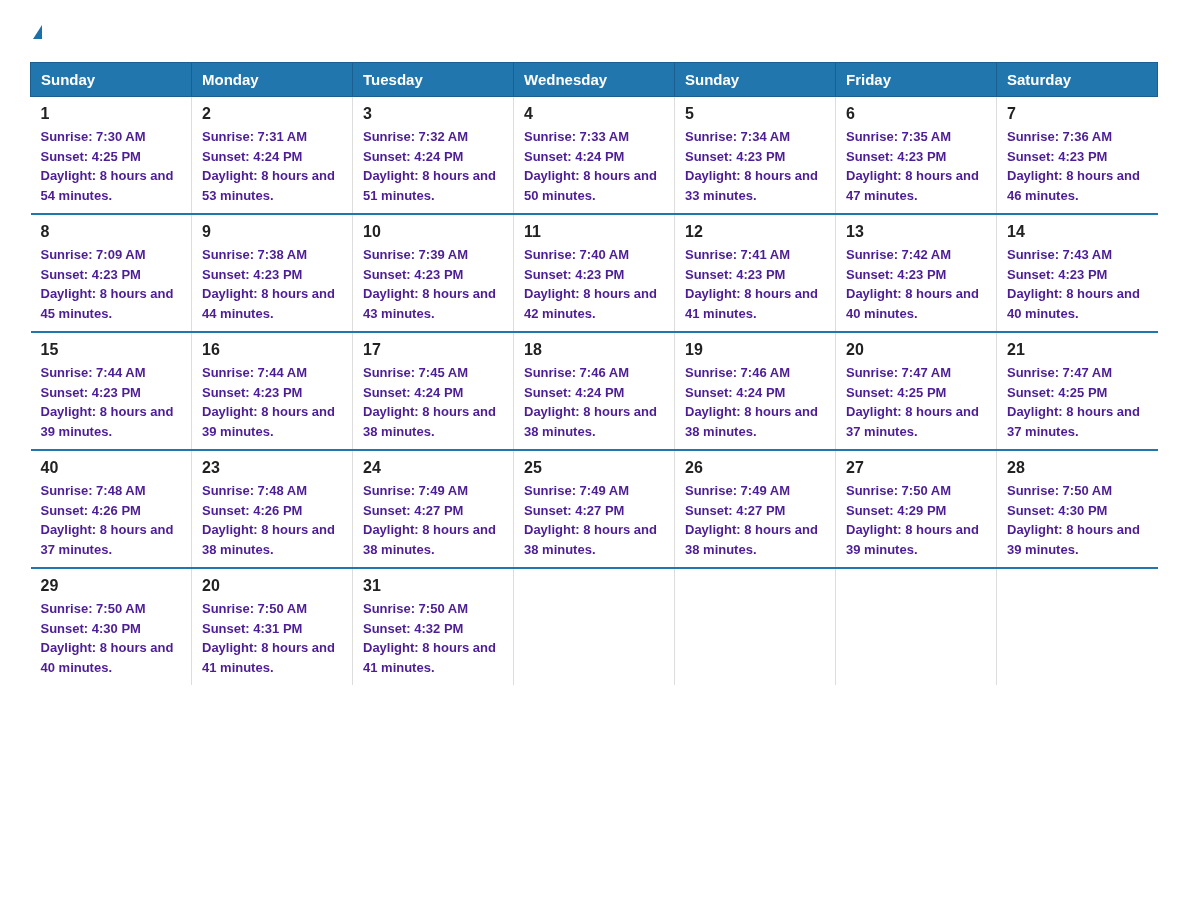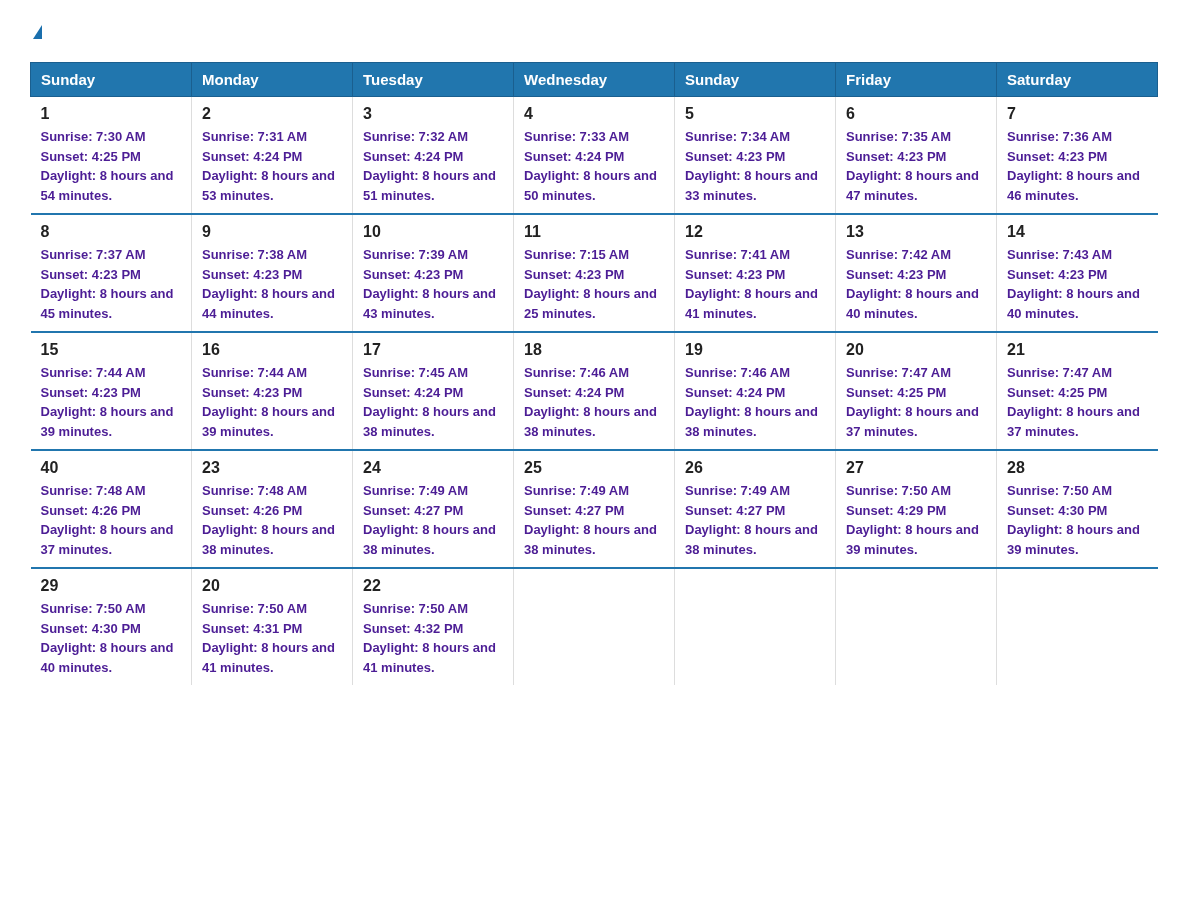--- a/index.html
+++ b/index.html
@@ -169,21 +169,21 @@
             <span>Sunrise: 7:36 AM</span><br>
             <span>Sunset: 4:23 PM</span><br>
             <span>Daylight: 8 hours and 46 minutes.</span>
           </div>
         </td>
       </tr>
       <tr>
         <td>
           <span class="day-number">8</span>
           <div class="day-info">
-            <span>Sunrise: 7:37 AM</span><br>
+            <span>Sunrise: 7:09 AM</span><br>
             <span>Sunset: 4:23 PM</span><br>
             <span>Daylight: 8 hours and 45 minutes.</span>
           </div>
         </td>
         <td>
           <span class="day-number">9</span>
           <div class="day-info">
             <span>Sunrise: 7:38 AM</span><br>
             <span>Sunset: 4:23 PM</span><br>
             <span>Daylight: 8 hours and 44 minutes.</span>
@@ -193,23 +193,23 @@
           <span class="day-number">10</span>
           <div class="day-info">
             <span>Sunrise: 7:39 AM</span><br>
             <span>Sunset: 4:23 PM</span><br>
             <span>Daylight: 8 hours and 43 minutes.</span>
           </div>
         </td>
         <td>
           <span class="day-number">11</span>
           <div class="day-info">
-            <span>Sunrise: 7:15 AM</span><br>
-            <span>Sunset: 4:23 PM</span><br>
-            <span>Daylight: 8 hours and 25 minutes.</span>
+            <span>Sunrise: 7:40 AM</span><br>
+            <span>Sunset: 4:23 PM</span><br>
+            <span>Daylight: 8 hours and 42 minutes.</span>
           </div>
         </td>
         <td>
           <span class="day-number">12</span>
           <div class="day-info">
             <span>Sunrise: 7:41 AM</span><br>
             <span>Sunset: 4:23 PM</span><br>
             <span>Daylight: 8 hours and 41 minutes.</span>
           </div>
         </td>
@@ -357,21 +357,21 @@
         </td>
         <td>
           <span class="day-number">20</span>
           <div class="day-info">
             <span>Sunrise: 7:50 AM</span><br>
             <span>Sunset: 4:31 PM</span><br>
             <span>Daylight: 8 hours and 41 minutes.</span>
           </div>
         </td>
         <td>
-          <span class="day-number">22</span>
+          <span class="day-number">31</span>
           <div class="day-info">
             <span>Sunrise: 7:50 AM</span><br>
             <span>Sunset: 4:32 PM</span><br>
             <span>Daylight: 8 hours and 41 minutes.</span>
           </div>
         </td>
         <td></td>
         <td></td>
         <td></td>
         <td></td>

